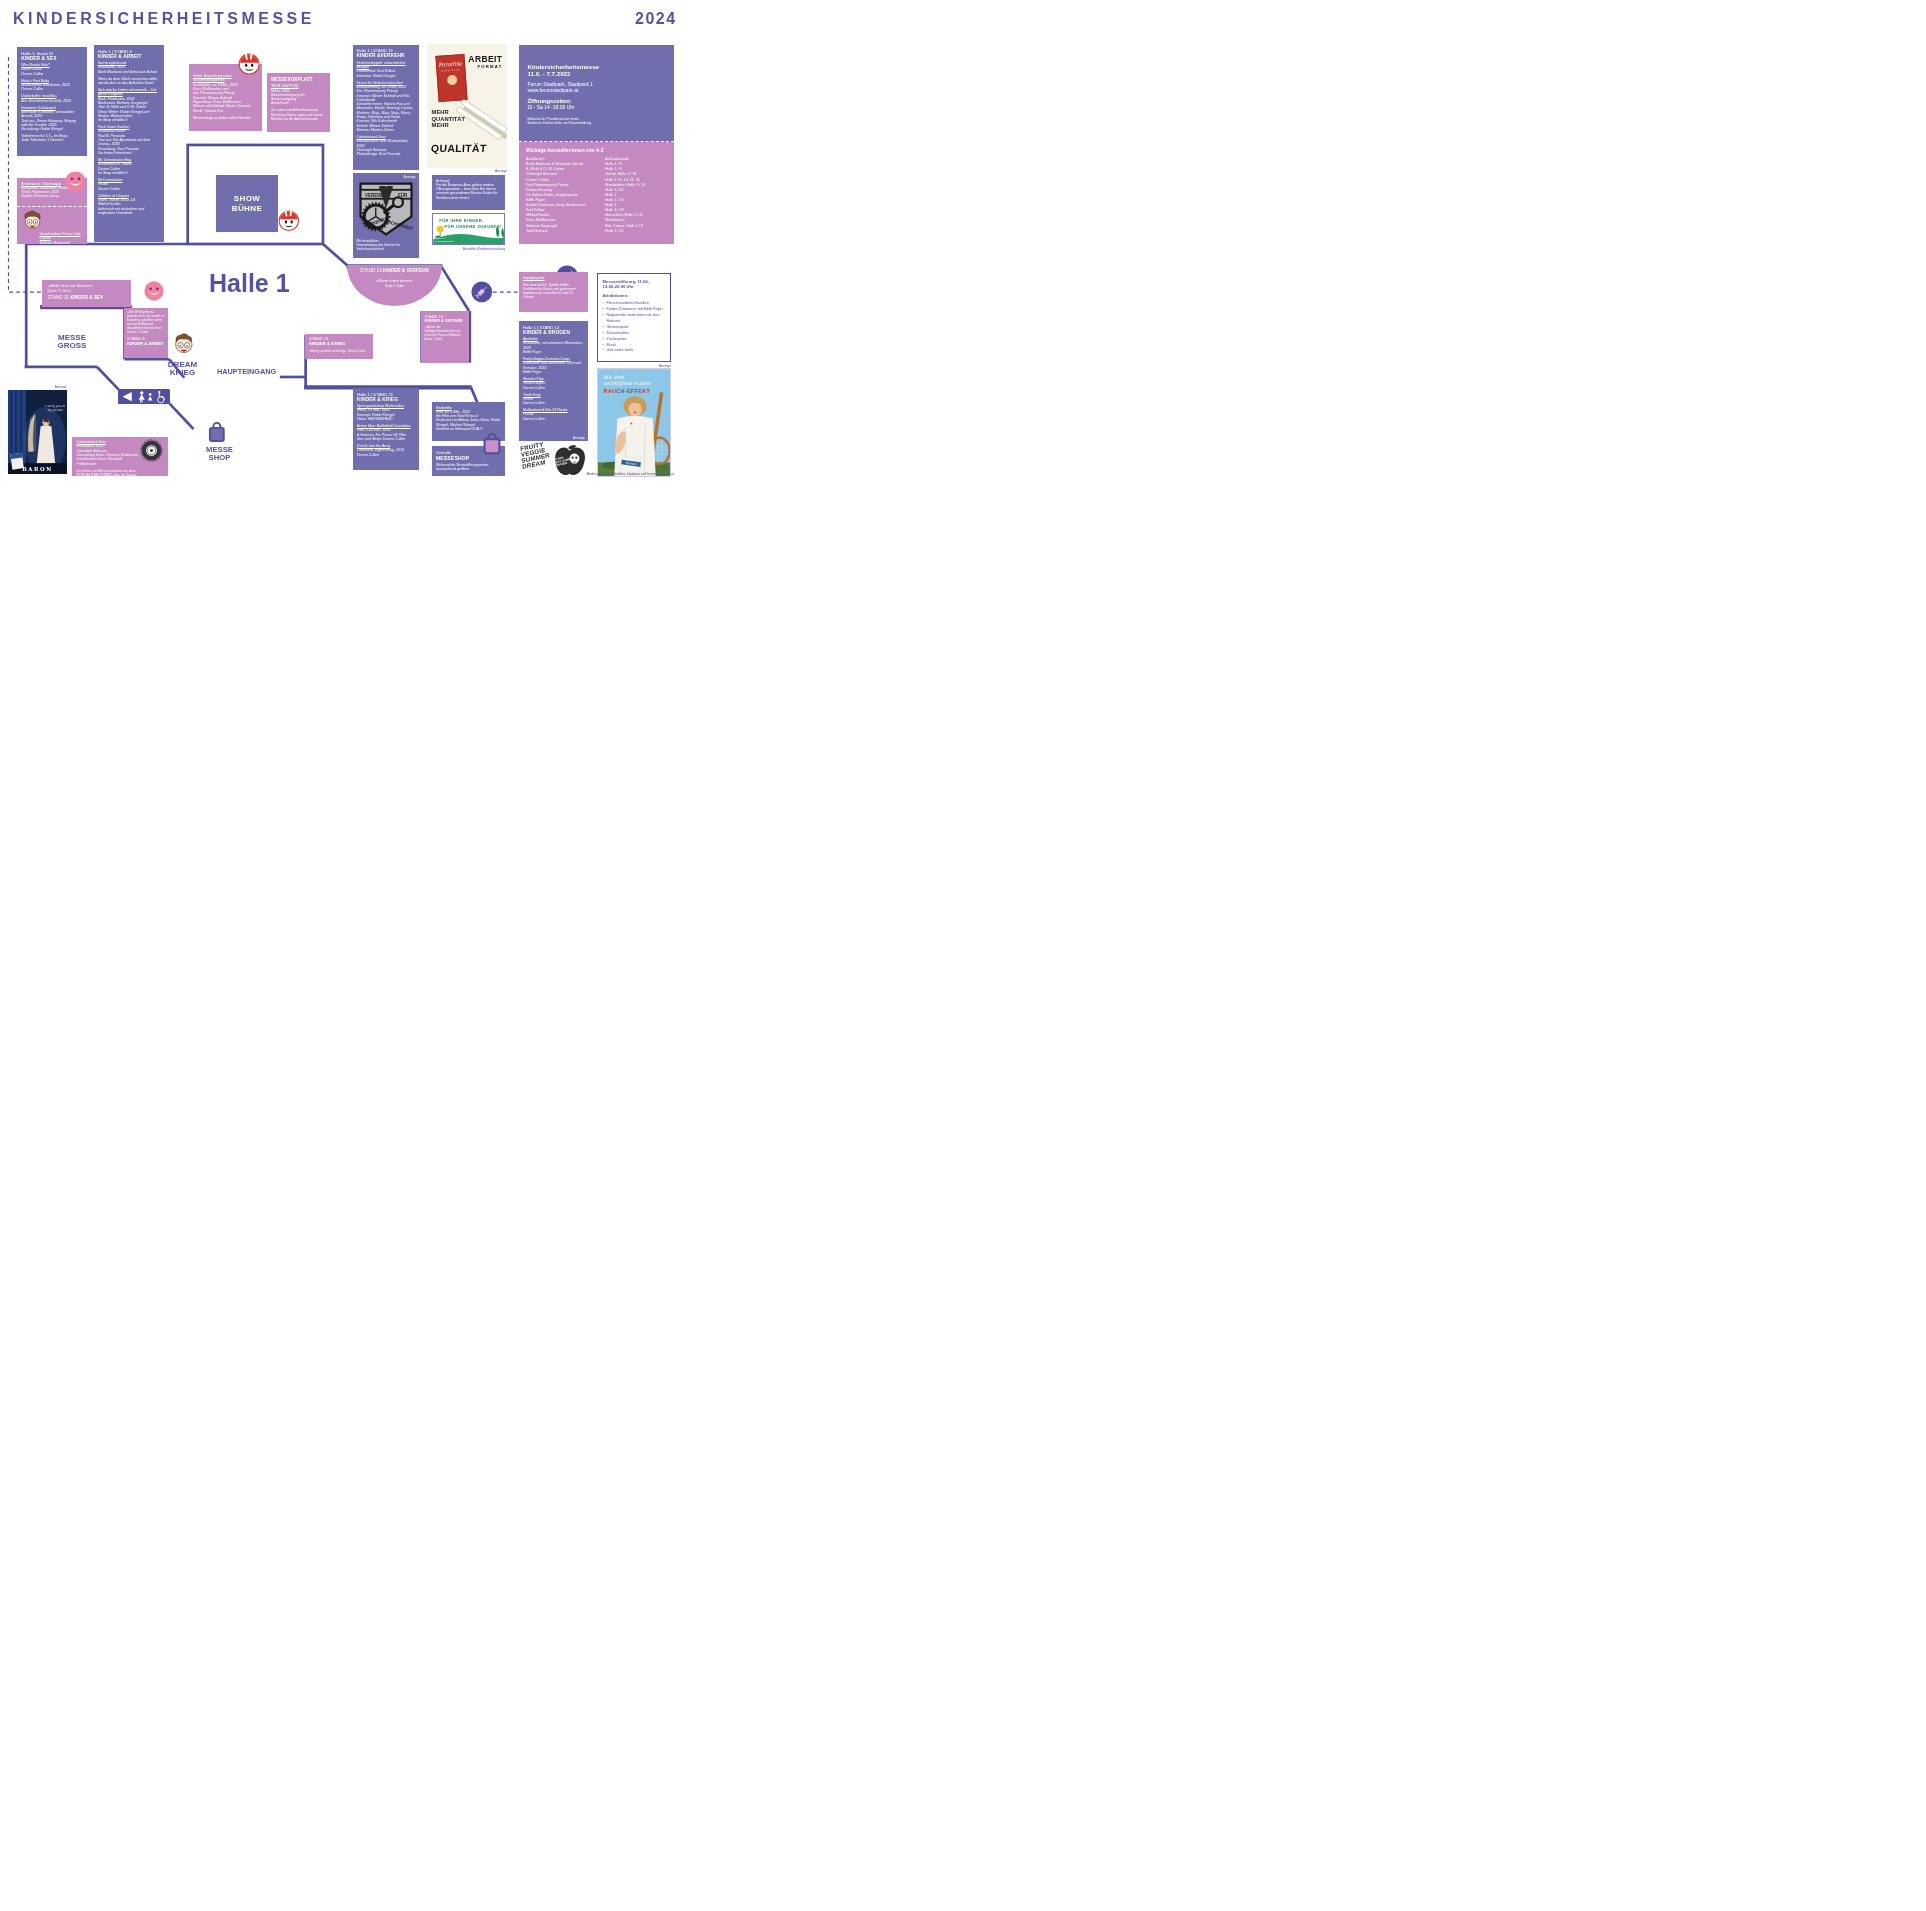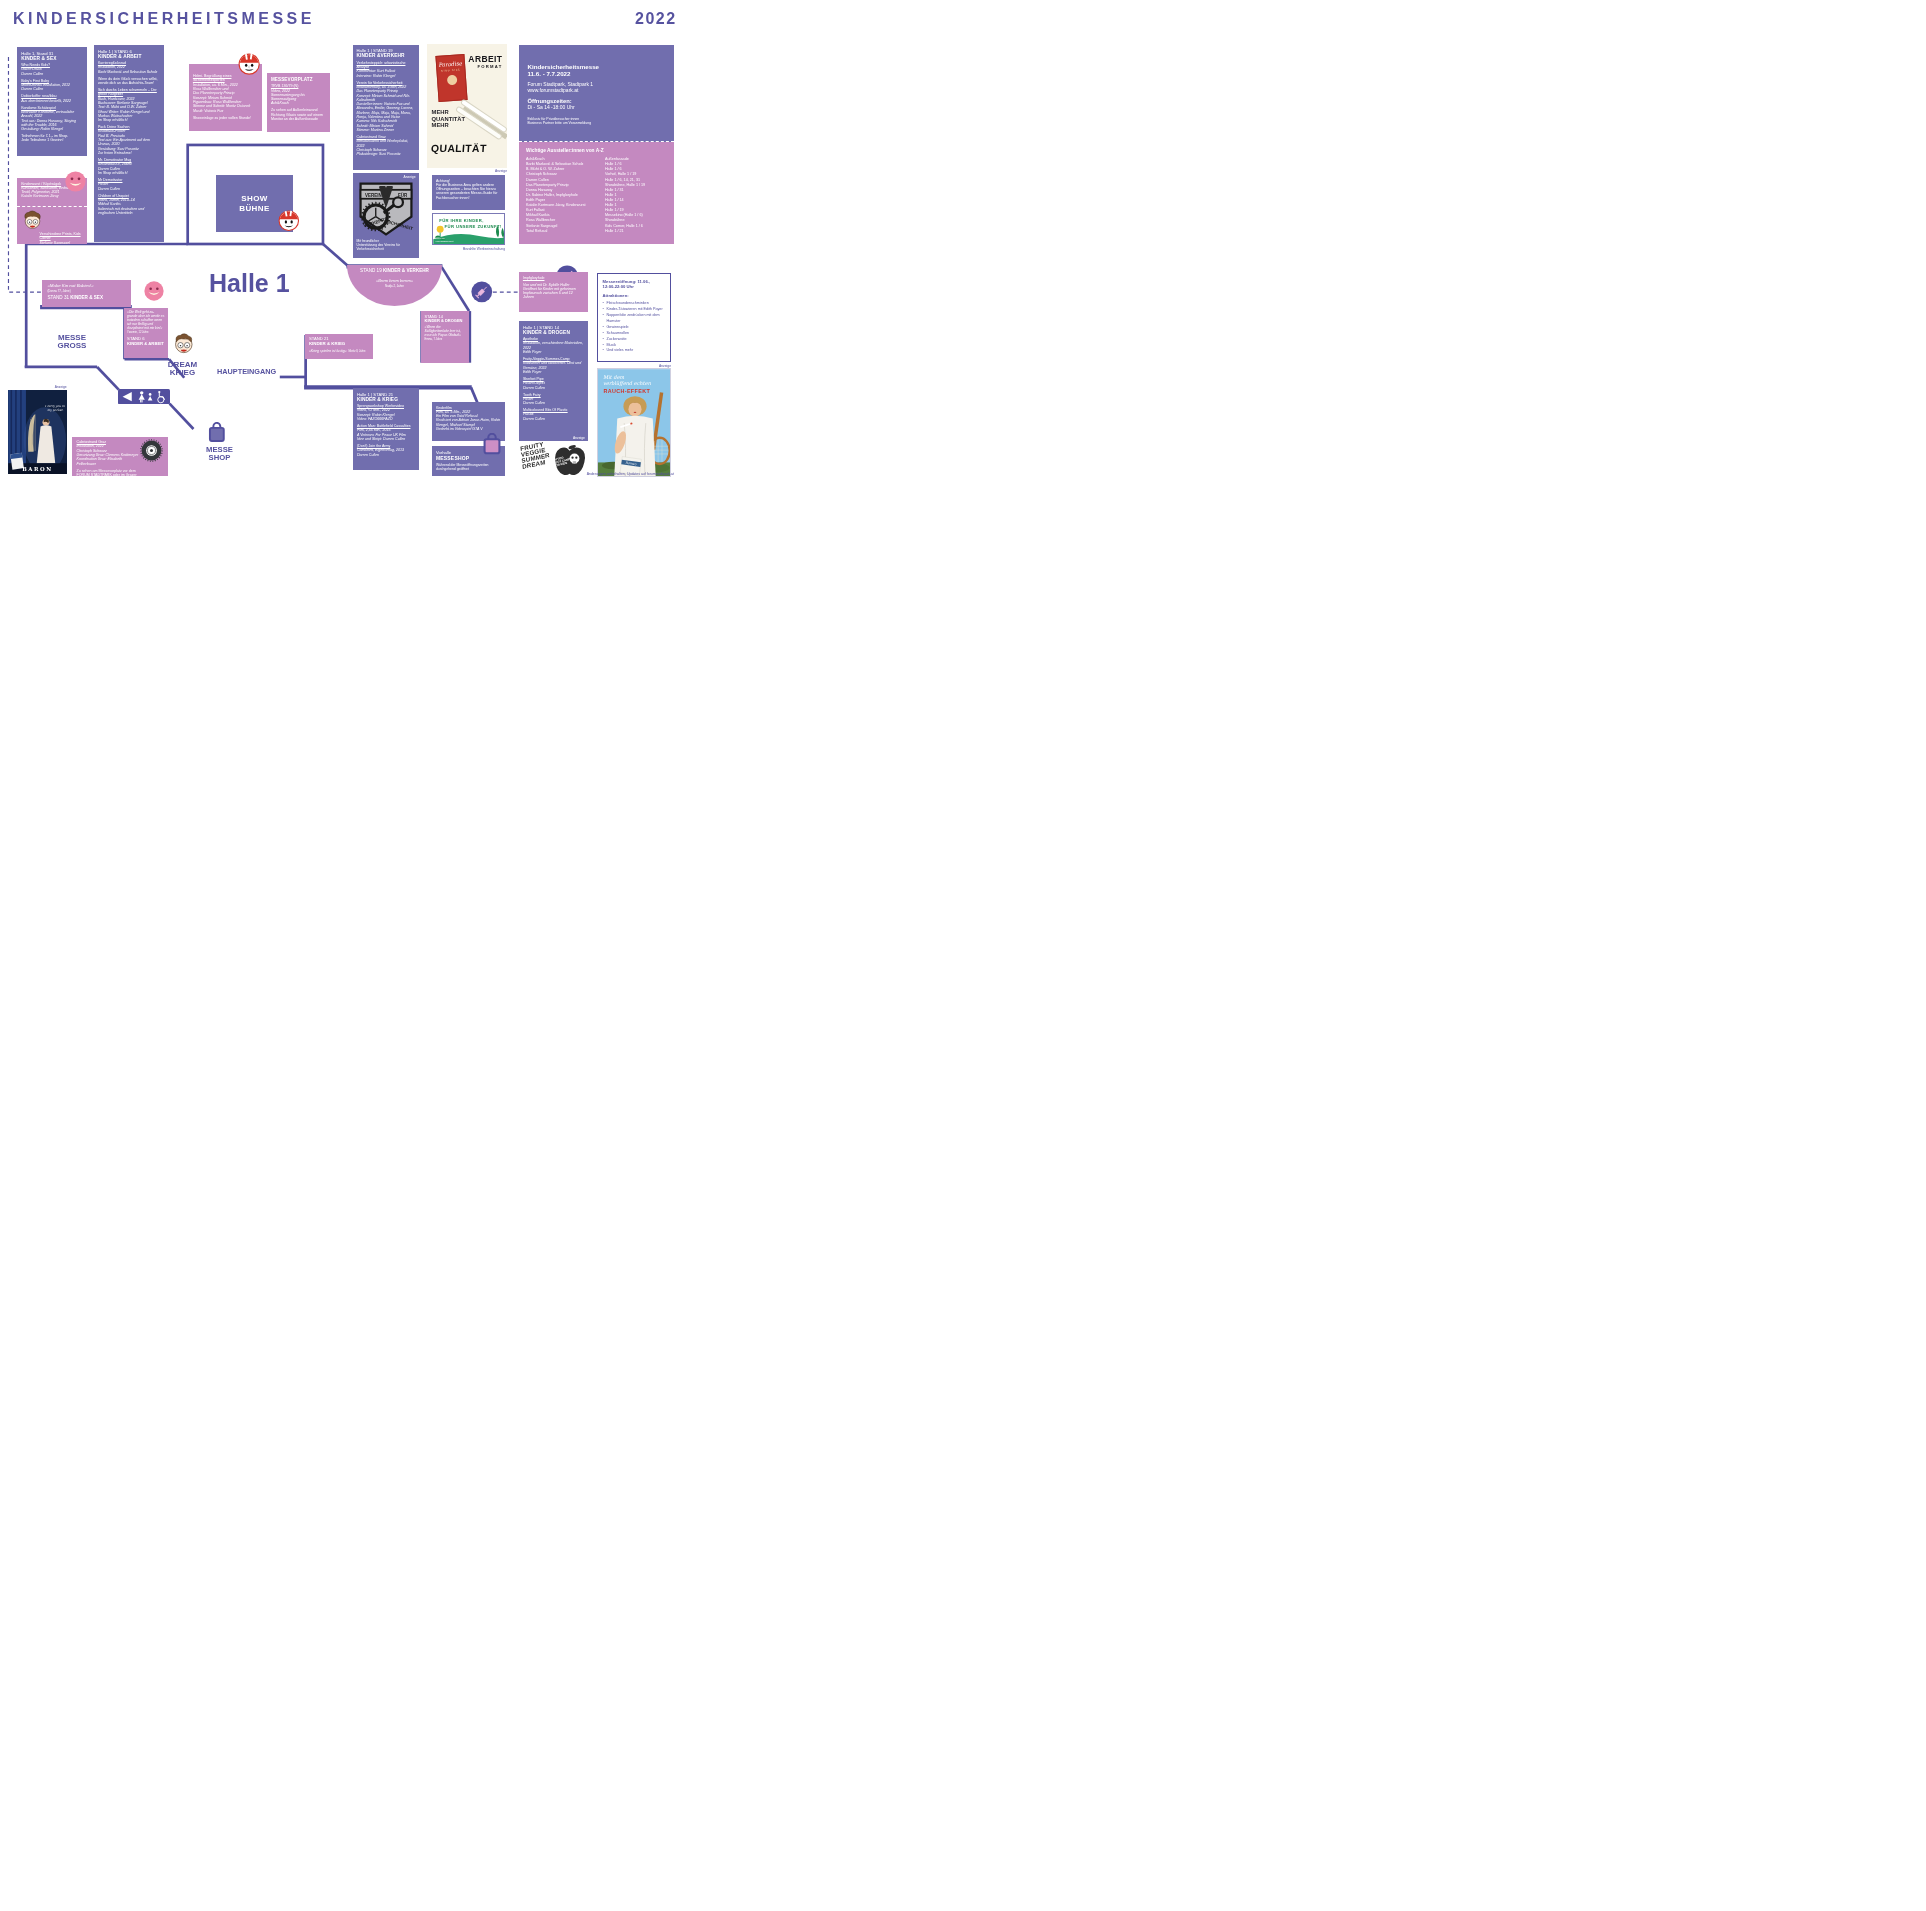--- a/index.html
+++ b/index.html
@@ -57,21 +57,21 @@
       <line x1="789" y1="1005" x2="1224" y2="1005"></line>
       <line x1="104" y1="797" x2="342" y2="797"></line>
     </g>
     <g stroke="#524f9e" stroke-width="3" stroke-dasharray="10 8">
       <path d="M 22 148 V 758 H 106"></path>
       <line x1="1279" y1="758" x2="1345" y2="758"></line>
     </g>
   </svg>
 
   <div class="abs" style="left:13px;top:10px;font-size:16px;font-weight:bold;letter-spacing:3.5px;color:var(--purple-deep);">KINDERSICHERHEITSMESSE</div>
-  <div class="abs" style="left:635px;top:10px;font-size:16px;font-weight:bold;letter-spacing:1.5px;color:var(--purple-deep);">2022</div>
+  <div class="abs" style="left:635px;top:10px;font-size:16px;font-weight:bold;letter-spacing:1.5px;color:var(--purple-deep);">2024</div>
 
   <div class="abs pbox" style="left:17.3px;top:47px;width:70px;height:109px;">
     <div class="bh1">Halle 1, Stand 31</div>
     <div class="bh2">KINDER &amp; SEX</div>
     <div>
         <div class="ln u">Who Needs Kids?</div>
         <div class="ln i">Giclée Druck</div>
         <div class="ln i">Darren Cullen</div>
         <div class="gap"></div>
         <div class="ln u">Baby's First Baby</div>
@@ -375,21 +375,21 @@
   </div>
   <div class="abs" style="left:65px;top:171px;width:21px;height:21px;">
     <svg width="21" height="21" viewBox="0 0 54 54">
       <circle cx="27" cy="27" r="26" fill="#ee82a4"></circle>
       <circle cx="18" cy="20" r="3.5" fill="#8c2b4e"></circle>
       <circle cx="36" cy="20" r="3.5" fill="#8c2b4e"></circle>
       <path d="M12 30 q15 16 30 0 q-15 7 -30 0" fill="#fdf3df"></path>
     </svg>
   </div>
 
-  <div class="abs" style="left:216px;top:175px;width:77px;height:57px;background:var(--purple);display:flex;align-items:center;justify-content:center;text-align:center;color:#fff;font-weight:bold;font-size:8px;letter-spacing:0.4px;line-height:1.2;">
+  <div class="abs" style="left:216px;top:175px;width:62px;height:57px;background:var(--purple);display:flex;align-items:center;justify-content:center;text-align:center;color:#fff;font-weight:bold;font-size:8px;letter-spacing:0.4px;line-height:1.2;">
     <div>
         <div>SHOW</div>
         <div>BÜHNE</div>
       </div>
   </div>
   <div class="abs" style="left:278px;top:210px;width:21.6px;height:21.6px;">
     <svg width="21.6" height="21.6" viewBox="0 0 60 60">
       <circle cx="30" cy="30" r="27" fill="#fff" stroke="#d8372a" stroke-width="3"></circle>
       <path d="M4.5 26 a 26 26 0 0 1 51 0 z" fill="#d8372a"></path>
       <rect x="20" y="3" width="5" height="15" fill="#fff" transform="rotate(-10 22 10)"></rect>

